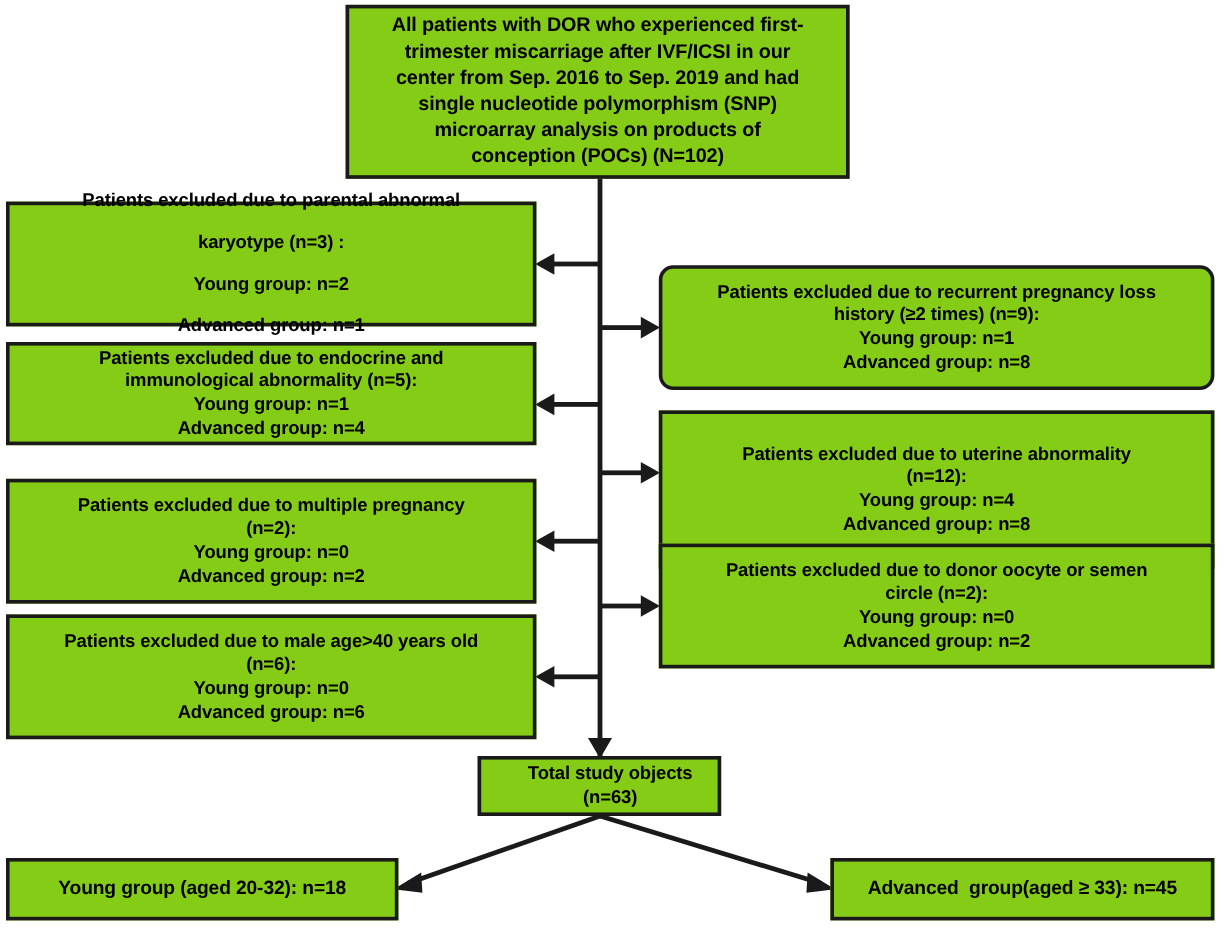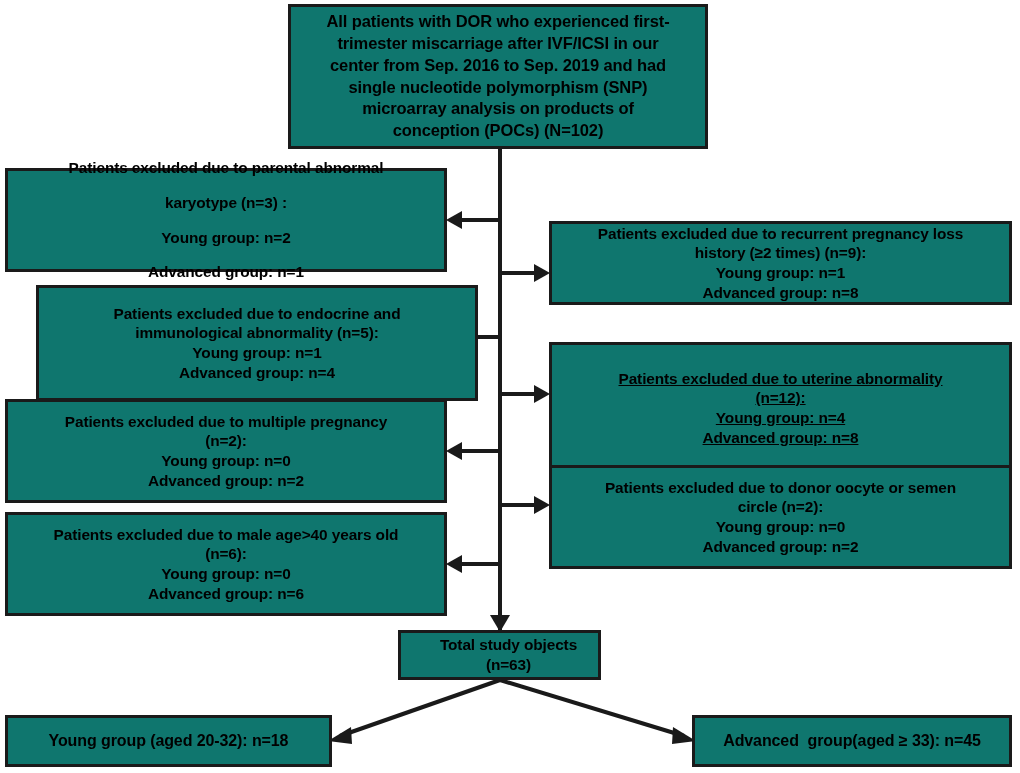--- a/index.html
+++ b/index.html
@@ -12,21 +12,21 @@
     width: 1020px;
     height: 773px;
     background: #ffffff;
     font-family: "Liberation Sans", sans-serif;
     overflow: hidden;
   }
   .box {
     position: absolute;
     box-sizing: border-box;
     border: 3px solid #1a1a1a;
-    background: #0f766e;
+    background: #84cc16;
     display: flex;
     flex-direction: column;
     align-items: center;
     justify-content: center;
     text-align: center;
     font-weight: bold;
     color: #000000;
     line-height: 1.28;
     letter-spacing: -0.1px;
     padding: 2px 6px;
@@ -40,32 +40,32 @@
     font-size: 16.5px;
     line-height: 1.33;
   }
 
   
   .box-left {
     left: 5px; width: 442px;
     font-size: 15.4px;
   }
   #box-left-1 { top: 168px;  height: 104px; gap: 15px; }
-  #box-left-2 { top: 285px;  height: 116px; margin-left: 31px; }
+  #box-left-2 { top: 285px;  height: 86px; }
   #box-left-3 { top: 399px;  height: 104px; }
   #box-left-4 { top: 512px;  height: 104px; }
 
   
   .box-right {
     left: 549px; width: 463px;
     font-size: 15.4px;
   }
-  #box-right-1 { top: 221px; height: 84px; }
-  #box-right-2 { top: 342px; height: 132px; text-decoration: underline; }
-  #box-right-3 { top: 453px; height: 104px; margin-top: 12px; }
+  #box-right-1 { top: 221px; height: 104px; border-radius: 12px; }
+  #box-right-2 { top: 342px; height: 132px; }
+  #box-right-3 { top: 453px; height: 104px; }
 
   
   #box-total {
     left: 398px; top: 630px; width: 203px; height: 50px;
     font-size: 15.4px;
     padding-left: 24px;
   }
   #box-young {
     left: 5px; top: 715px; width: 327px; height: 52px;
     font-size: 16px;

